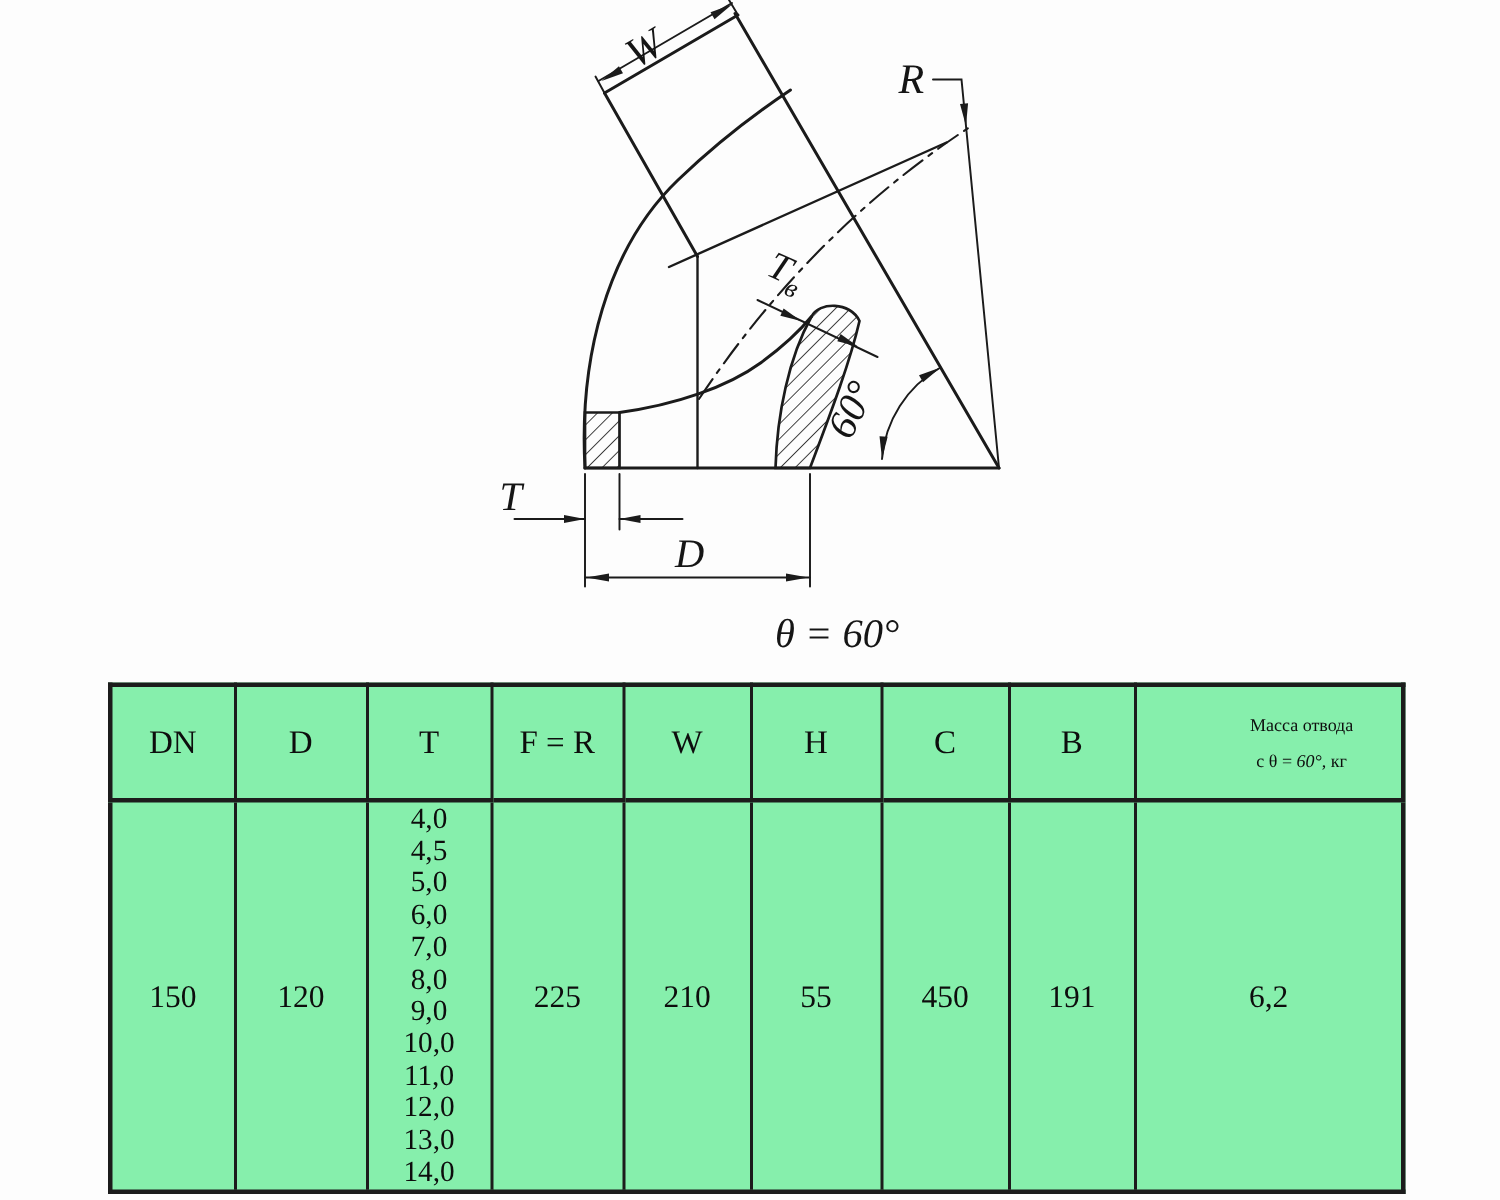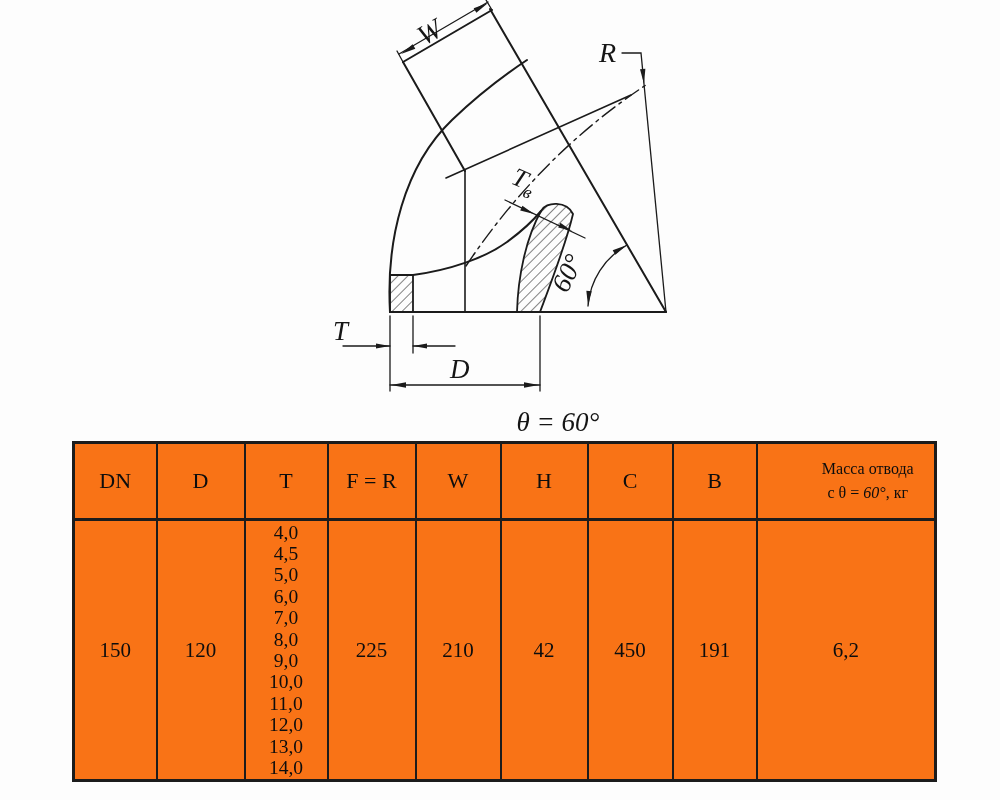--- a/index.html
+++ b/index.html
@@ -1,29 +1,29 @@
 <!DOCTYPE html>
 <html><head>
 <meta charset="utf-8">
 <style>
   html,body{margin:0;padding:0;background:#ffffff;}
   #page{position:relative;width:1000px;height:800px;background:#fdfdfd;overflow:hidden;
         font-family:"Liberation Serif", serif;color:#111;}
   #drawing{position:absolute;left:0;top:0;width:1000px;height:455px;}
   .dimtext{font-family:"Liberation Serif", serif;font-style:italic;fill:#151515;}
   
-  #spec-table{position:absolute;left:72px;top:441px;border-collapse:collapse;table-layout:fixed;
-              background:#f97316;}
+  #spec-table{position:absolute;left:72px;top:455px;border-collapse:collapse;table-layout:fixed;
+              background:#86efac;}
   #spec-table td{border:2px solid #1c1c1c;text-align:center;vertical-align:middle;
                  font-family:"Liberation Serif", serif;color:#0d0d0d;padding:0;}
   #spec-table tr.hdr td{height:74px;font-size:22px;border-bottom:3px solid #1c1c1c;}
   #spec-table tr.data td{height:258px;font-size:21px;font-family:Liberation Serif, serif;}
   #spec-table{border:3px solid #1c1c1c;}
   .t-multiline{white-space:pre-line;font-size:19.5px;line-height:21.4px;}
-  .mass-hdr{font-size:16px;line-height:24px;margin-left:44px;}
+  .mass-hdr{font-size:12px;line-height:24px;margin-left:44px;}
   .mass-hdr .ang{font-style:italic;}
 </style>
 </head>
 <body>
 
 <div id="page">
 
   <svg id="drawing" viewBox="0 0 1000 455" xmlns="http://www.w3.org/2000/svg">
     <defs>
       <pattern id="hatch" width="7" height="7" patternUnits="userSpaceOnUse" patternTransform="rotate(45)">
@@ -133,20 +133,20 @@
 8,0
 9,0
 10,0
 11,0
 12,0
 13,0
 14,0</div>
           </td>
       <td>225</td>
       <td>210</td>
-      <td>42</td>
+      <td>55</td>
       <td>450</td>
       <td>191</td>
       <td>6,2</td>
     </tr>
   </tbody>
     </table>
 </div>
 
 </body></html>

